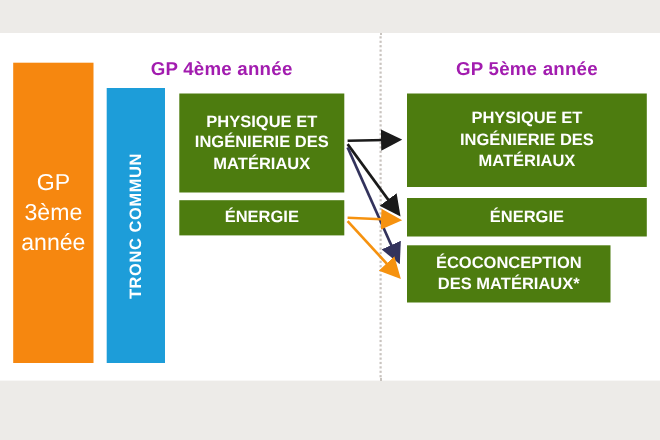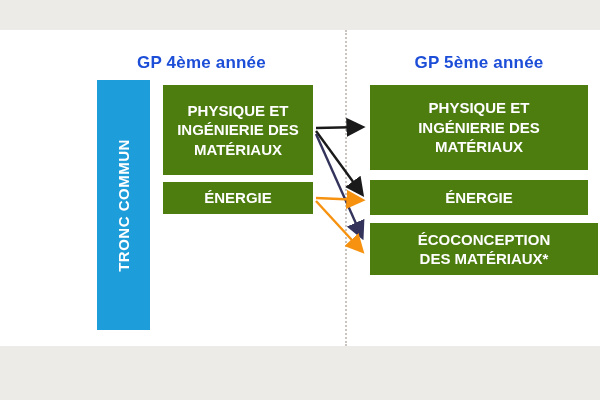--- a/index.html
+++ b/index.html
@@ -25,54 +25,57 @@
     position:absolute;left:97px;top:80px;width:53px;height:250px;
     background:#1d9dd9;
     display:flex;align-items:center;justify-content:center;
   }
   .vtext{
     transform:rotate(-90deg);white-space:nowrap;
     color:#ffffff;font-weight:bold;font-size:15px;letter-spacing:.5px;
   }
   .hdr{
     position:absolute;top:53px;
-    color:#1d4ed8;font-weight:bold;font-size:17px;letter-spacing:.2px;
+    color:#a21caf;font-weight:bold;font-size:17px;letter-spacing:.2px;
   }
   .hdr4{left:137px;}
   .hdr5{left:370px;width:218px;text-align:center;}
   .box{
     position:absolute;background:#4d7c0f;color:#ffffff;
     font-weight:bold;font-size:15px;line-height:1.3;
     display:flex;align-items:center;justify-content:center;
     text-align:center;box-sizing:border-box;padding:0 12px;
   }
   .pim4{left:163px;top:85px;width:150px;height:90px;}
   .energie4{left:163px;top:182px;width:150px;height:32px;}
   .pim5{left:370px;top:85px;width:218px;height:85px;padding:0 34px;}
   .energie5{left:370px;top:180px;width:218px;height:35px;}
-  .eco5{left:370px;top:223px;width:228px;height:52px;padding:0 34px;}
+  .eco5{left:370px;top:223px;width:185px;height:52px;padding:0 34px;}
   .nucleaire{left:163px;top:283px;width:425px;height:37px;}
   .dotted-divider{
     position:absolute;left:345px;top:30px;height:316px;width:0;
     border-left:2px dotted #c9c4bf;
   }
   #arrow-layer{
     position:absolute;left:0;top:0;width:600px;height:400px;
     pointer-events:none;
   }
 </style>
 </head>
 <body>
 
 <div class="stage">
 
   <div class="white-band"></div>
 
   <div class="dotted-divider"></div>
 
+  <div class="gp3-block">GP
+3ème
+année</div>
 
   <div class="tronc-block">
     <span class="vtext">TRONC COMMUN</span>
   </div>
 
   <div class="hdr hdr4">GP 4ème année</div>
   <div class="hdr hdr5">GP 5ème année</div>
 
   <div class="box pim4">PHYSIQUE ET INGÉNIERIE DES MATÉRIAUX</div>
   <div class="box energie4">ÉNERGIE</div>

